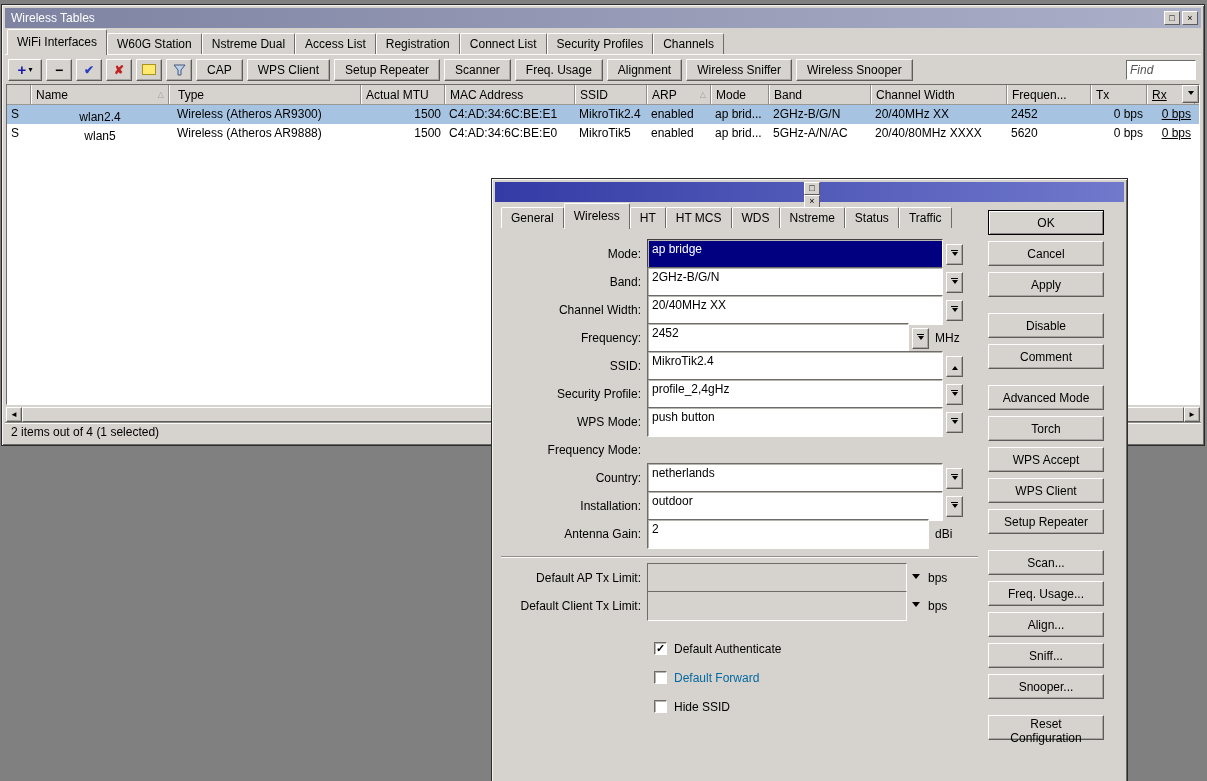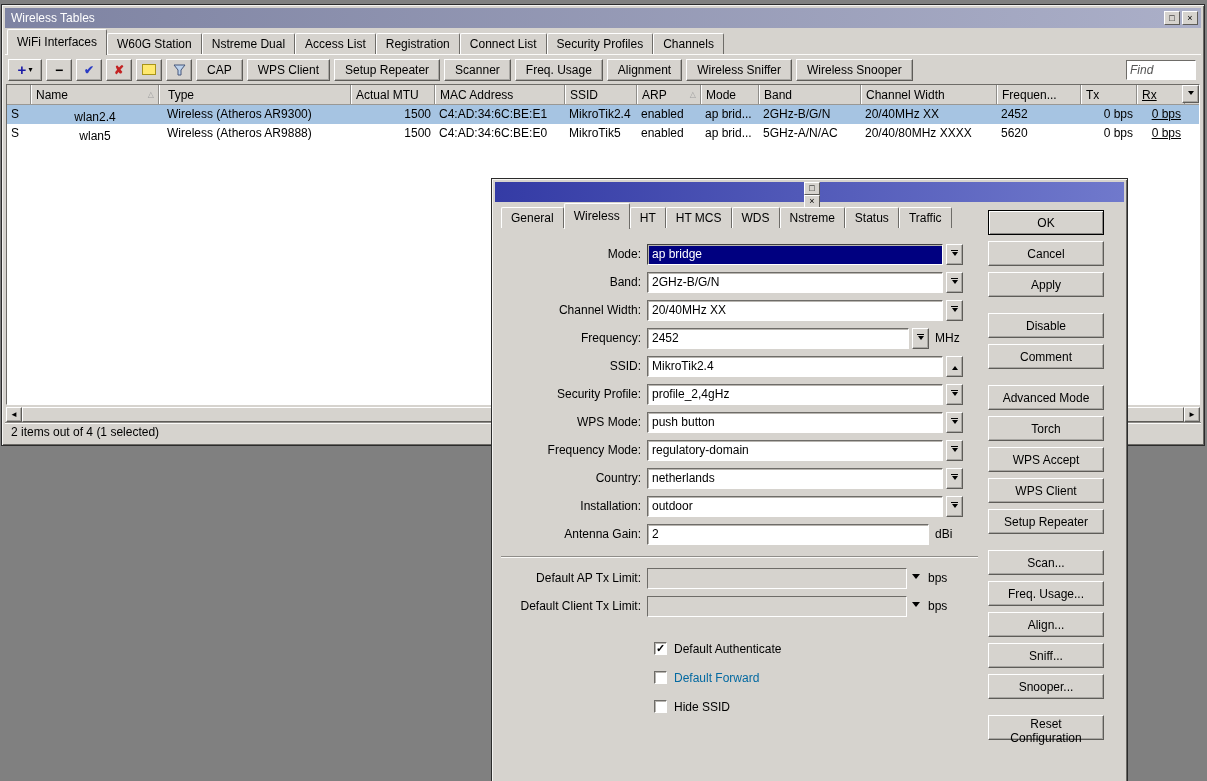--- a/index.html
+++ b/index.html
@@ -43,42 +43,42 @@
   .thead{display:flex;background:#d6d3ce;height:19px;flex:0 0 19px;line-height:18px;
     border-bottom:1px solid #9a9894;position:relative;}
   .th{box-sizing:border-box;padding:0 4px;border-right:1px solid #8f8d89;border-left:1px solid #fff;
     white-space:nowrap;overflow:hidden;display:flex;align-items:center;}
   .th:first-child{border-left:none;}
   .sort{color:#a0a0a0;font-size:8px;margin-left:auto;padding-left:2px;}
   .colbtn{position:absolute;right:0;top:0;width:17px;height:18px;display:flex;align-items:center;justify-content:center;padding:0;}
   .trow{display:flex;height:19px;flex:0 0 19px;line-height:18px;background:#fff;}
   .trow.selected{background:#a6c4e2;}
   .td{box-sizing:border-box;padding:0 4px;white-space:nowrap;overflow:hidden;}
-  .c0{width:24px;}.c1{width:128px;}.c2{width:192px;padding-left:8px;}.c3{width:84px;text-align:right;}
+  .c0{width:24px;}.c1{width:138px;}.c2{width:192px;padding-left:8px;}.c3{width:84px;text-align:right;}
   .c4{width:130px;}.c5{width:72px;}.c6{width:64px;}.c7{width:58px;}.c8{width:102px;}
   .c9{width:136px;}.c10{width:84px;}.c11{width:56px;text-align:right;}.c12{width:48px;text-align:right;text-decoration:underline;}
   .namecell{display:flex;align-items:center;gap:3px;flex-direction:column;}
   .filler{flex:1;background:#fff;}
   .hscroll{height:16px;flex:0 0 16px;display:flex;align-items:center;margin:1px 1px 0 1px;}
   .sbtn{width:16px;height:15px;font-size:8px;padding:0;display:flex;align-items:center;justify-content:center;}
   .strack{flex:1;height:15px;background:#c8c5c0;}
   .sthumb{height:15px;width:100%;background:#d6d3ce;border:1px solid;border-color:#fff #5e5c58 #5e5c58 #fff;box-sizing:border-box;}
   .statusbar{height:19px;flex:0 0 19px;line-height:18px;padding:0 6px;border-top:1px solid #8f8d89;
     box-shadow:inset 0 1px 0 #fbfaf8;}
   .dlgbody{flex:1;display:flex;overflow:hidden;}
   .dlgleft{flex:1;display:flex;flex-direction:column;padding:0 4px 0 4px;overflow:hidden;}
   .dlgright{width:140px;flex:0 0 140px;padding:8px 2px 0 4px;display:flex;flex-direction:column;gap:6px;box-sizing:border-box;}
   .abtn{height:25px;flex:0 0 25px;width:116px;}
   .abtn.gap{margin-top:10px;}
   .abtn.default{border:1px solid #000;box-shadow:inset 1px 1px 0 #fff, inset -1px -1px 0 #8a8885;}
   .form{padding:12px 0 0 0;}
   .frow{display:flex;align-items:center;height:28px;}
   .flabel{width:148px;flex:0 0 148px;text-align:right;padding-right:6px;box-sizing:border-box;white-space:nowrap;}
   .fctl{display:flex;align-items:center;gap:3px;}
-  .tinput{box-sizing:border-box;width:296px;height:21px;line-height:19px;background:#fff;
+  .tinput{box-sizing:border-box;width:296px;height:30px;line-height:19px;background:#fff;
     border:1px solid;border-color:#6e6c68 #fff #fff #6e6c68;box-shadow:inset 1px 1px 0 #b8b5b0;
     padding:0 4px;white-space:nowrap;overflow:hidden;}
   .tinput.sel{background:#000080;color:#fff;border-color:#404040 #fff #fff #404040;}
   .tinput.narrow{width:262px;}
   .tinput.med{width:282px;}
   .tinput.disabled{width:260px;background:#d6d3ce;box-shadow:none;}
   .dropbtn{width:17px;height:21px;padding:0;display:inline-flex;flex-direction:column;align-items:center;justify-content:center;}
   .dbar{width:7px;height:1px;background:#000;margin-bottom:1px;}
   .darr{width:0;height:0;border:3px solid transparent;border-top:4px solid #000;}
   .uarr{width:0;height:0;border:3px solid transparent;border-bottom:4px solid #000;}
@@ -339,27 +339,20 @@
             <span class="fctl">
               <span class="tinput">push button</span>
               <button class="btn dropbtn">
                   <span class="dbar"></span>
                   <span class="darr"></span>
                 </button>
             </span>
           </div>
           <div class="frow">
             <span class="flabel">Frequency Mode:</span>
-            <span class="fctl">
-              <span class="tinput">regulatory-domain</span>
-              <button class="btn dropbtn">
-                  <span class="dbar"></span>
-                  <span class="darr"></span>
-                </button>
-            </span>
           </div>
           <div class="frow">
             <span class="flabel">Country:</span>
             <span class="fctl">
               <span class="tinput">netherlands</span>
               <button class="btn dropbtn">
                   <span class="dbar"></span>
                   <span class="darr"></span>
                 </button>
             </span>

